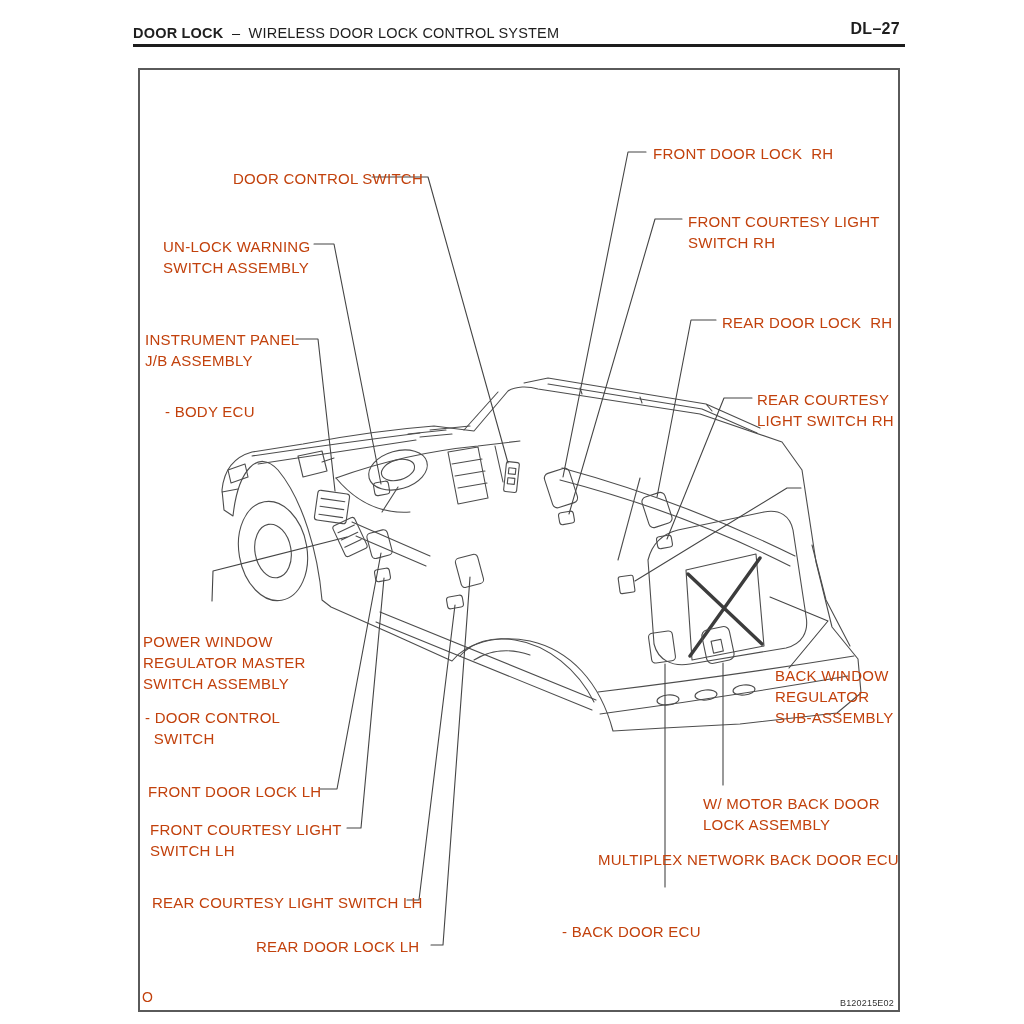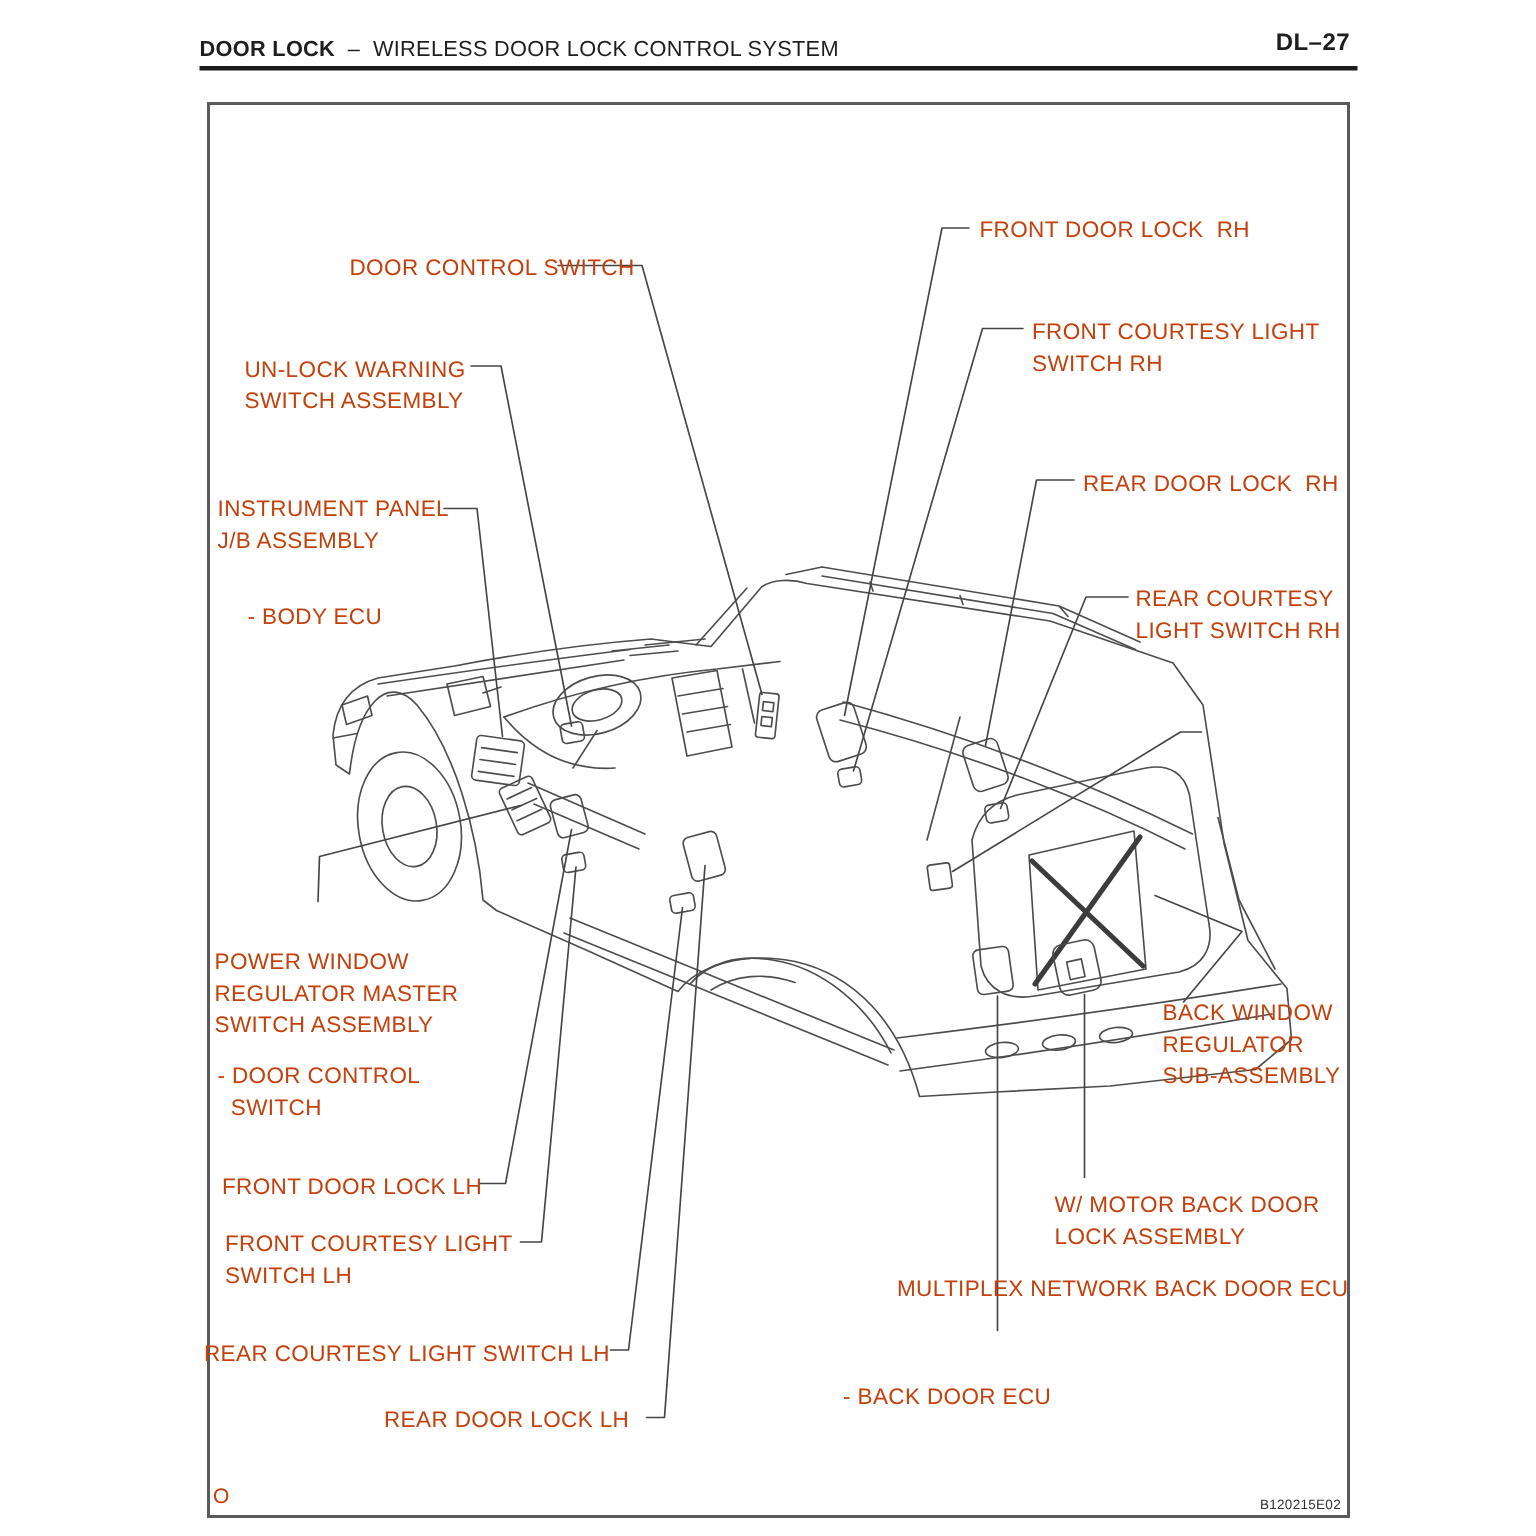--- a/index.html
+++ b/index.html
@@ -171,21 +171,21 @@
 J/B ASSEMBLY</div>
   <div class="lbl" style="left:145px;top:401px;margin-left:20px;">- BODY ECU</div>
   <div class="lbl" style="left:143px;top:601px;margin-top:30px;">POWER WINDOW
 REGULATOR MASTER
 SWITCH ASSEMBLY</div>
   <div class="lbl" style="left:145px;top:707px;">- DOOR CONTROL
   SWITCH</div>
   <div class="lbl" style="left:148px;top:781px;">FRONT DOOR LOCK LH</div>
   <div class="lbl" style="left:150px;top:819px;">FRONT COURTESY LIGHT
 SWITCH LH</div>
-  <div class="lbl" style="left:136px;top:892px;">REAR COURTESY LIGHT SWITCH LH</div>
+  <div class="lbl" style="left:152px;top:892px;">REAR COURTESY LIGHT SWITCH LH</div>
   <div class="lbl" style="left:256px;top:936px;">REAR DOOR LOCK LH</div>
   <div class="lbl" style="left:653px;top:143px;">FRONT DOOR LOCK  RH</div>
   <div class="lbl" style="left:688px;top:211px;">FRONT COURTESY LIGHT
 SWITCH RH</div>
   <div class="lbl" style="left:722px;top:312px;">REAR DOOR LOCK  RH</div>
   <div class="lbl" style="left:757px;top:389px;">REAR COURTESY
 LIGHT SWITCH RH</div>
   <div class="lbl" style="left:775px;top:665px;">BACK WINDOW
 REGULATOR
 SUB-ASSEMBLY</div>

